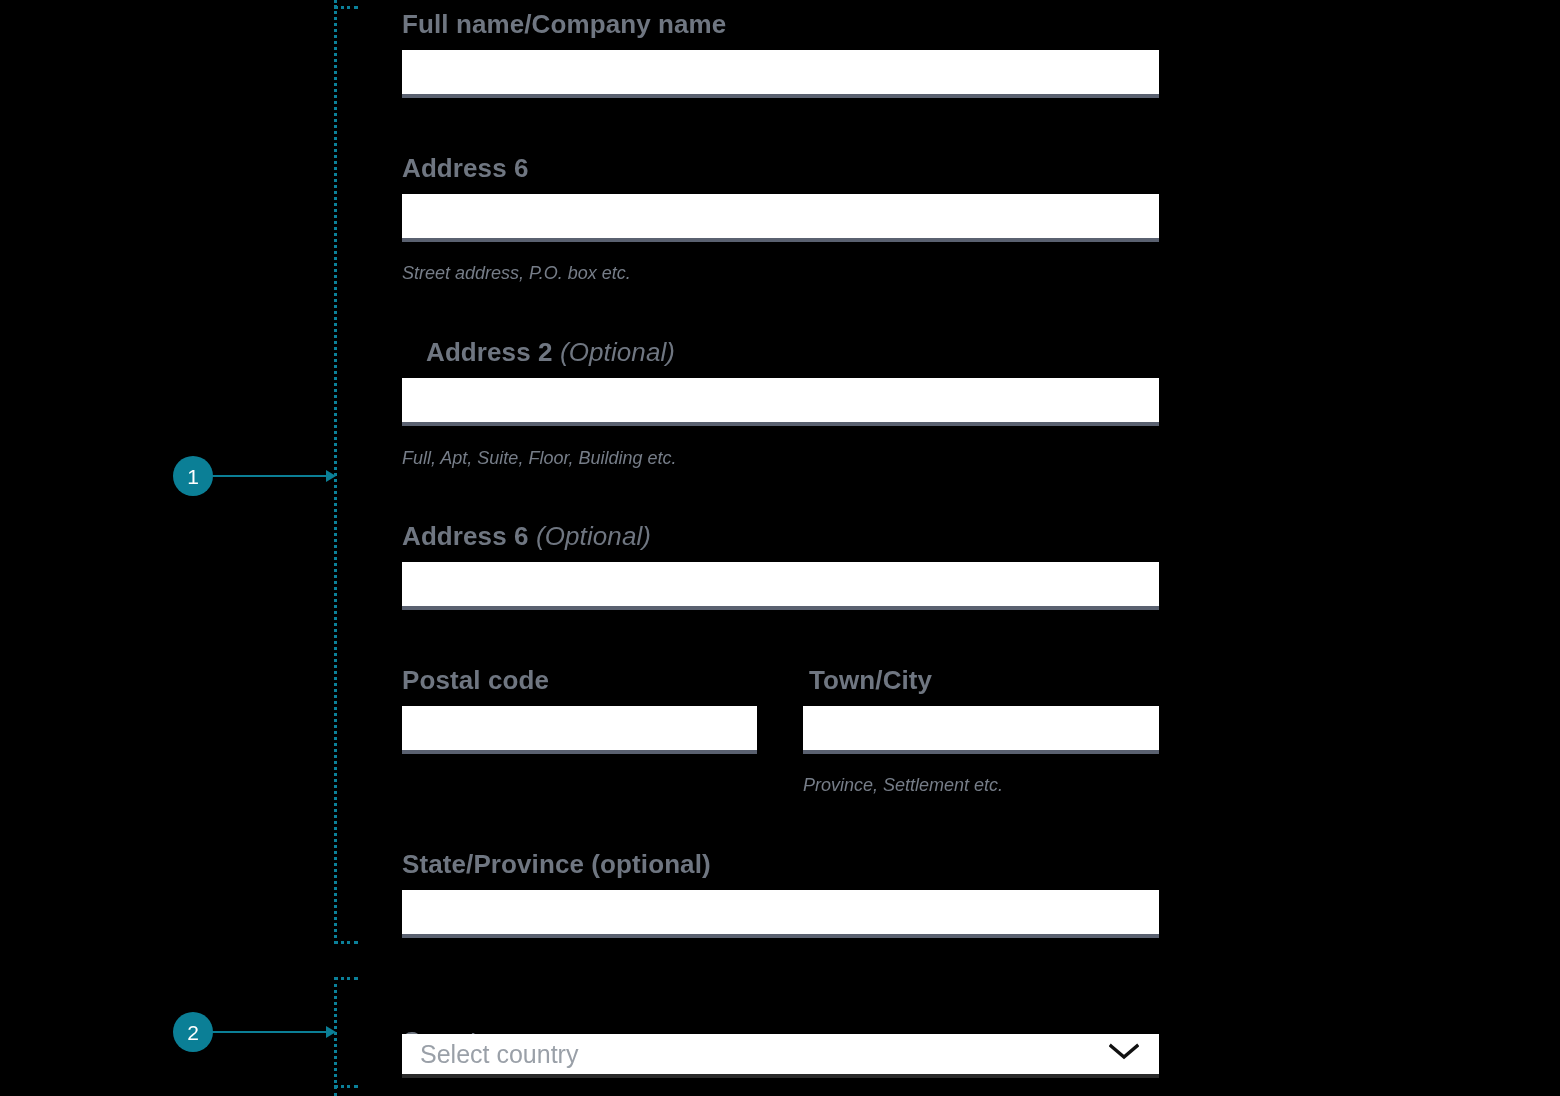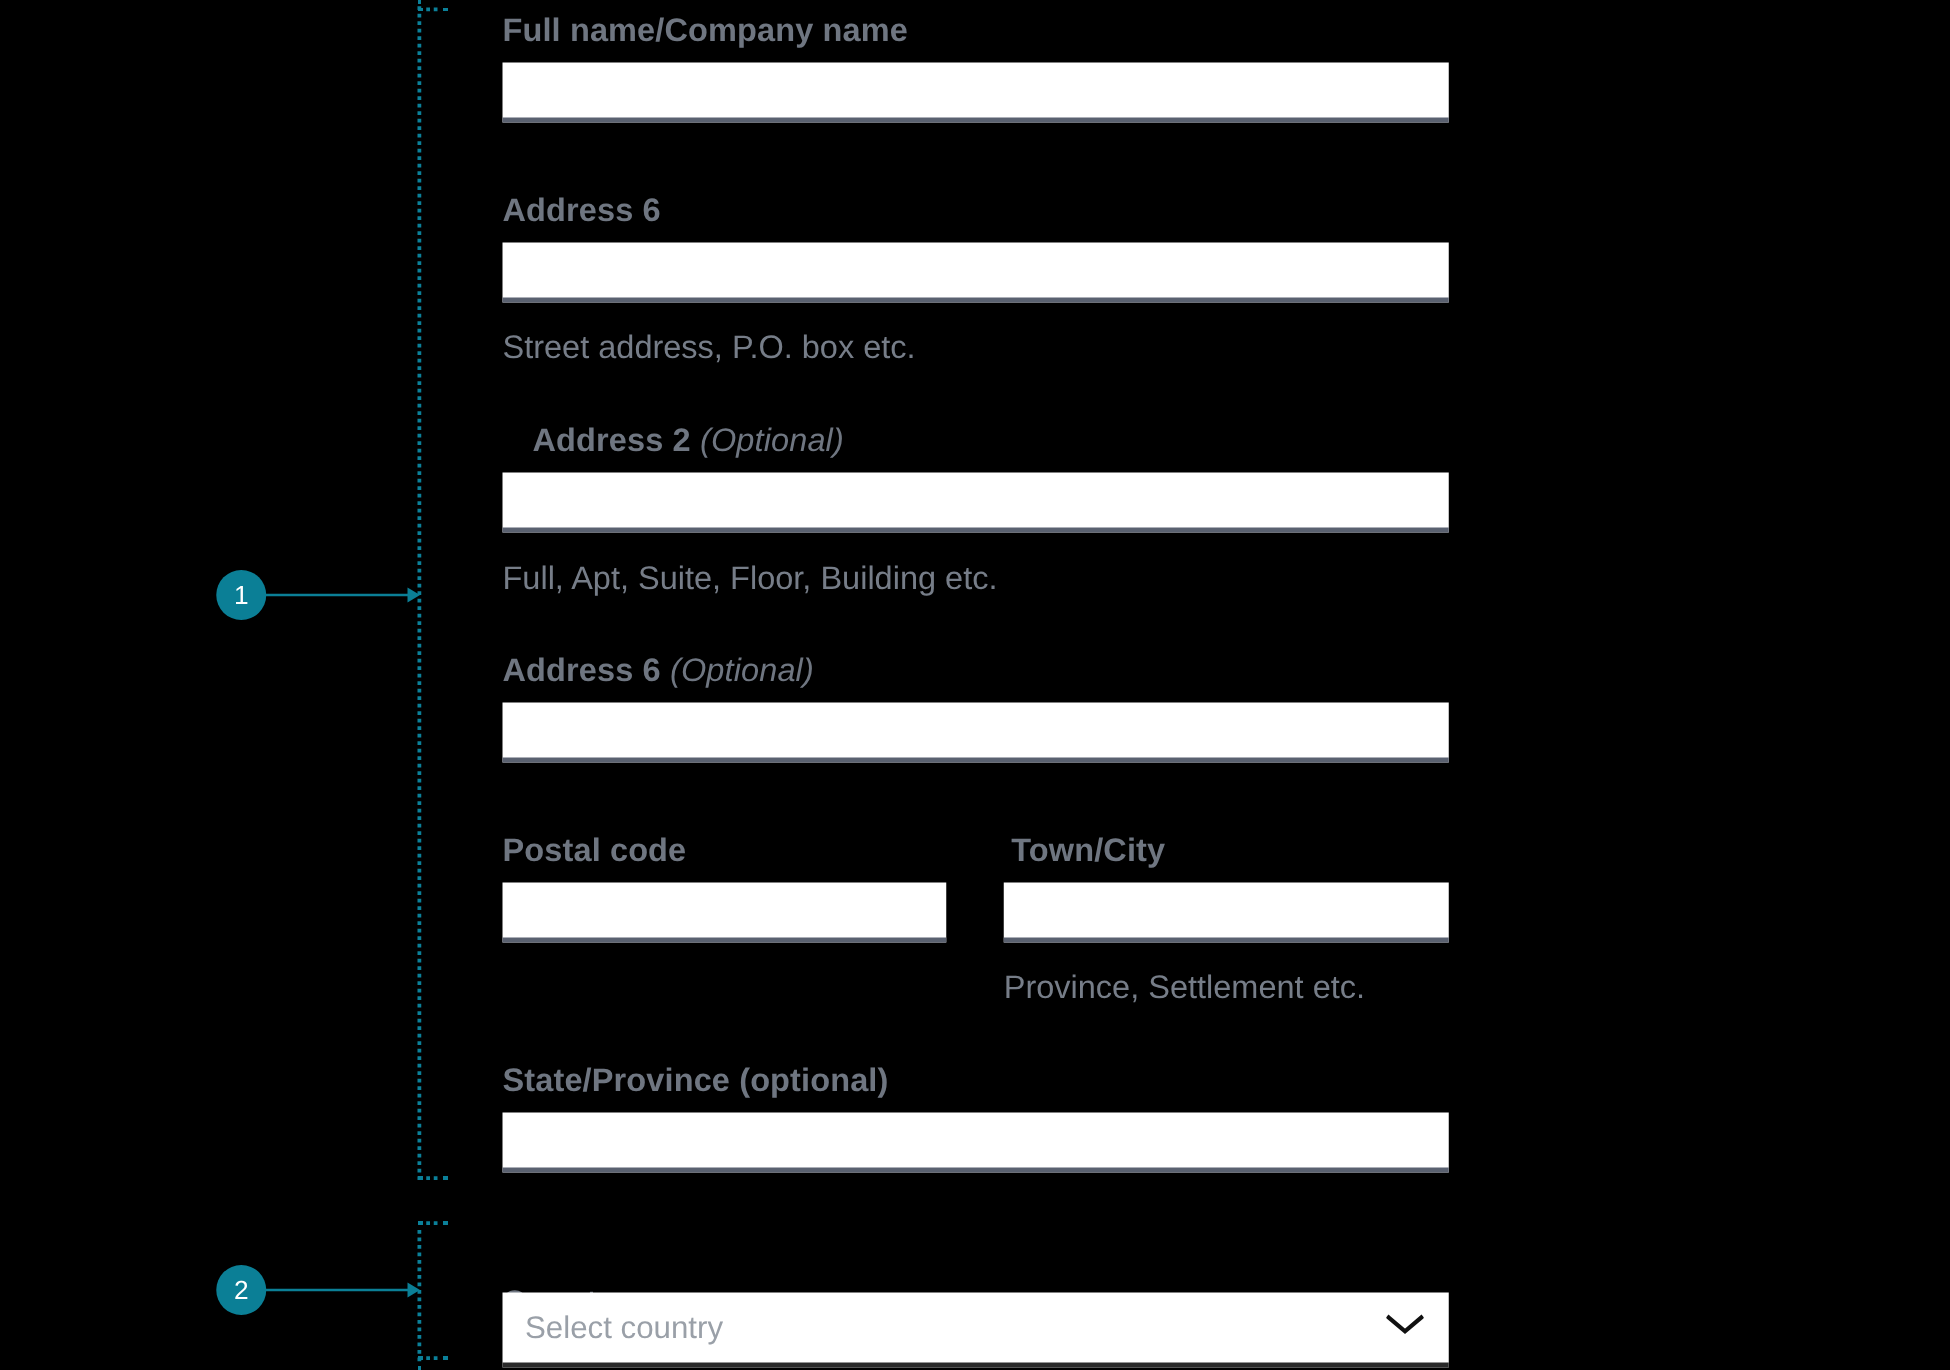--- a/index.html
+++ b/index.html
@@ -107,21 +107,22 @@
     border: none;
     border-bottom: 4px solid #5a6170;
     box-sizing: border-box;
     width: 757px;
     height: 48px;
     display: block;
   }
 
   .hint {
     color: #767d88;
-    font-size: 26px;
+    font-size: 18px;
+    font-style: italic;
     line-height: 1;
     font-family: "Liberation Sans", sans-serif;
     text-align: right;
   }
 
   
   .f-fullname-label { position: absolute; left: 0; top: 11px; }
   .f-fullname-input { position: absolute; left: 0; top: 50px; }
 
   .f-addr1-label   { position: absolute; left: 0; top: 155px; }
@@ -141,21 +142,21 @@
   .f-town-label    { position: absolute; left: 407px; top: 667px; }
   .f-town-input    { position: absolute; left: 401px; top: 706px; width: 356px; }
   .f-town-hint     { position: absolute; left: 401px; top: 776px; }
 
   .f-state-label   { position: absolute; left: 0; top: 851px; }
   .f-state-input   { position: absolute; left: 0; top: 890px; }
 
   .f-country-label { position: absolute; left: 0; top: 995px; margin-top: 33px; }
   .f-country-select{
     position: absolute; left: 0; top: 1034px;
-    width: 757px; height: 60px;
+    width: 757px; height: 44px;
     background: #ffffff;
     border-bottom: 4px solid #2a2a2a;
     box-sizing: border-box;
     display: flex;
     align-items: center;
     justify-content: space-between;
     padding: 0 20px 0 18px;
   }
   .placeholder {
     color: #9aa0a8;

